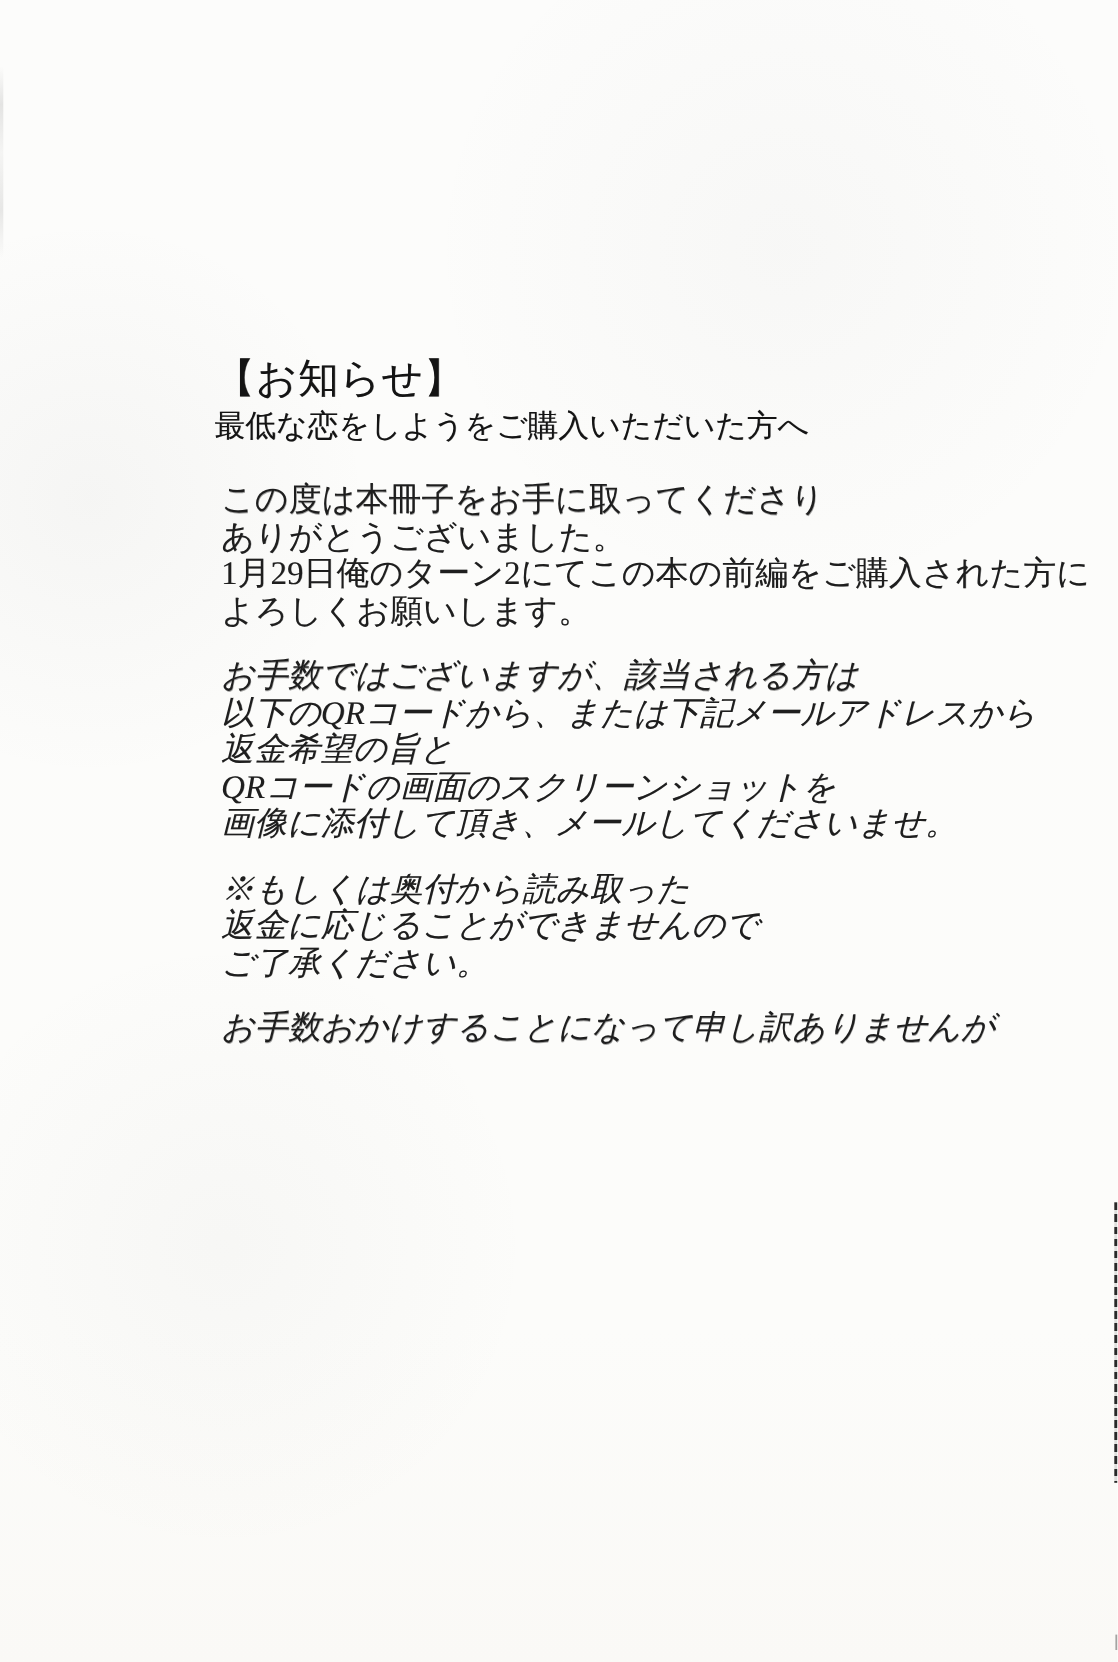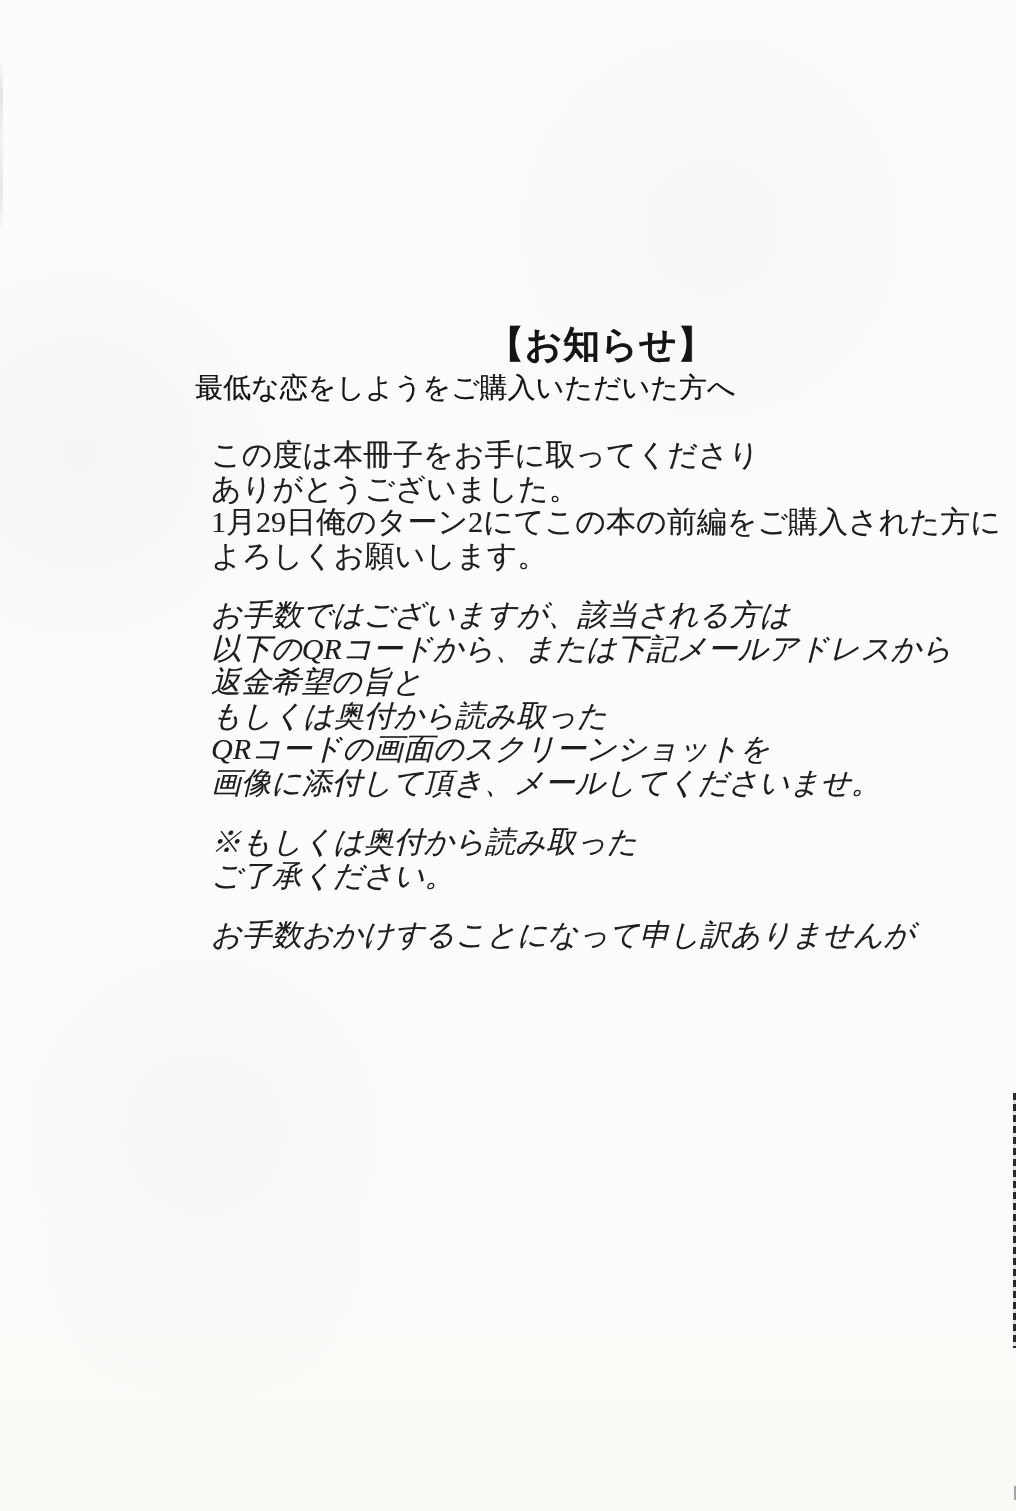--- a/index.html
+++ b/index.html
@@ -25,45 +25,44 @@
   .notice {
     position: absolute;
     left: 195px;
     top: 324px;
     width: 812px;
   }
 
   .title-line-1 {
     font-size: 37px;
     line-height: 42px;
-    font-weight: 700;
+    font-weight: 400;
     letter-spacing: 0.5px;
     color: #141414;
     text-shadow: 0.4px 0.4px 0 rgba(20,20,20,0.45);
     white-space: nowrap;
-    text-align: center;
   }
   .title-line-2 {
     font-size: 28px;
     line-height: 44px;
     font-weight: 400;
     letter-spacing: 0px;
     color: #141414;
     text-shadow: 0.4px 0.4px 0 rgba(20,20,20,0.45);
     white-space: nowrap;
   }
 
   .body-text {
     margin-top: 28px;
     font-size: 30px;
     line-height: 33.5px;
     color: #1e1e1e;
     text-shadow: 0.3px 0.3px 0 rgba(25,25,25,0.4);
   }
-  .para { margin: 16px; }
+  .para { margin: 6px; }
   .para + .para { margin-top: 26px; font-style: italic; }
   .line { white-space: nowrap; }
 
   
   .scan-edge-right {
     position: absolute;
     right: 0;
     top: 1093px;
     width: 3px;
     height: 255px;
@@ -109,26 +108,26 @@
       <div class="para">
           <div class="line">この度は本冊子をお手に取ってくださり</div>
           <div class="line">ありがとうございました。</div>
           <div class="line">1月29日俺のターン2にてこの本の前編をご購入された方に</div>
           <div class="line">よろしくお願いします。</div>
         </div>
       <div class="para">
           <div class="line">お手数ではございますが、該当される方は</div>
           <div class="line">以下のQRコードから、または下記メールアドレスから</div>
           <div class="line">返金希望の旨と</div>
-          <div class="line">もしくは奥付から読み取った</div>
           <div class="line">QRコードの画面のスクリーンショットを</div>
           <div class="line">画像に添付して頂き、メールしてくださいませ。</div>
         </div>
       <div class="para">
           <div class="line">※もしくは奥付から読み取った</div>
+          <div class="line">返金に応じることができませんので</div>
           <div class="line">ご了承ください。</div>
         </div>
       <div class="para">
           <div class="line">お手数おかけすることになって申し訳ありませんが</div>
         </div>
     </div>
   </div>
 
   <div class="scan-edge-right"></div>
   <div class="scan-dash-bottom-right"></div>

